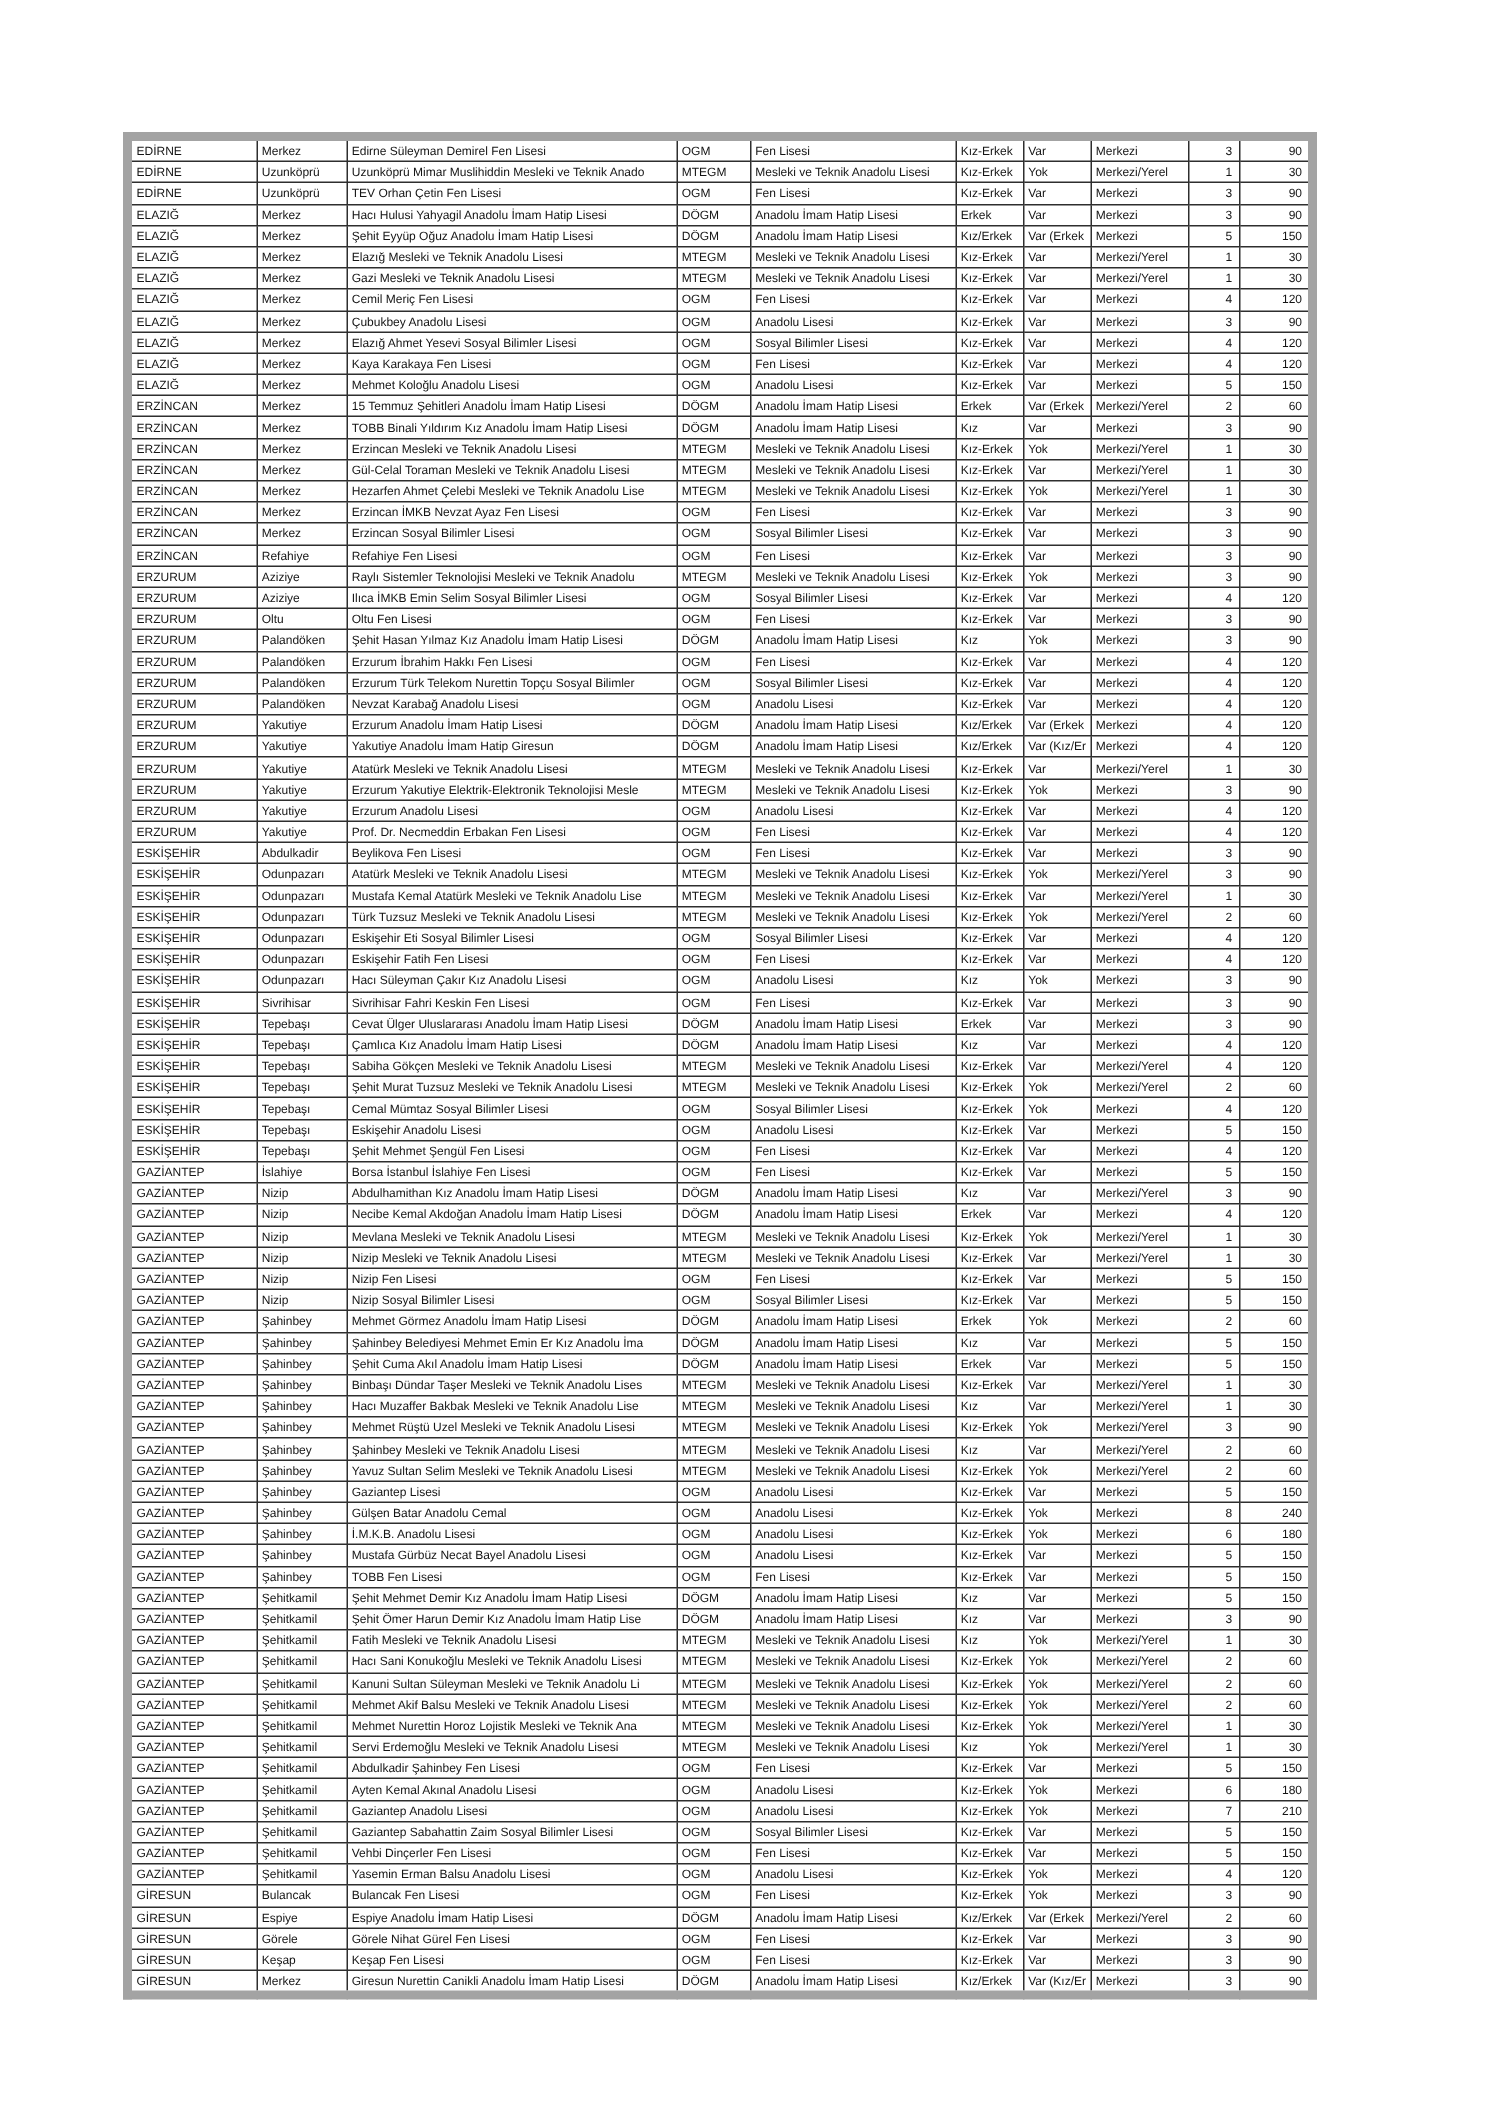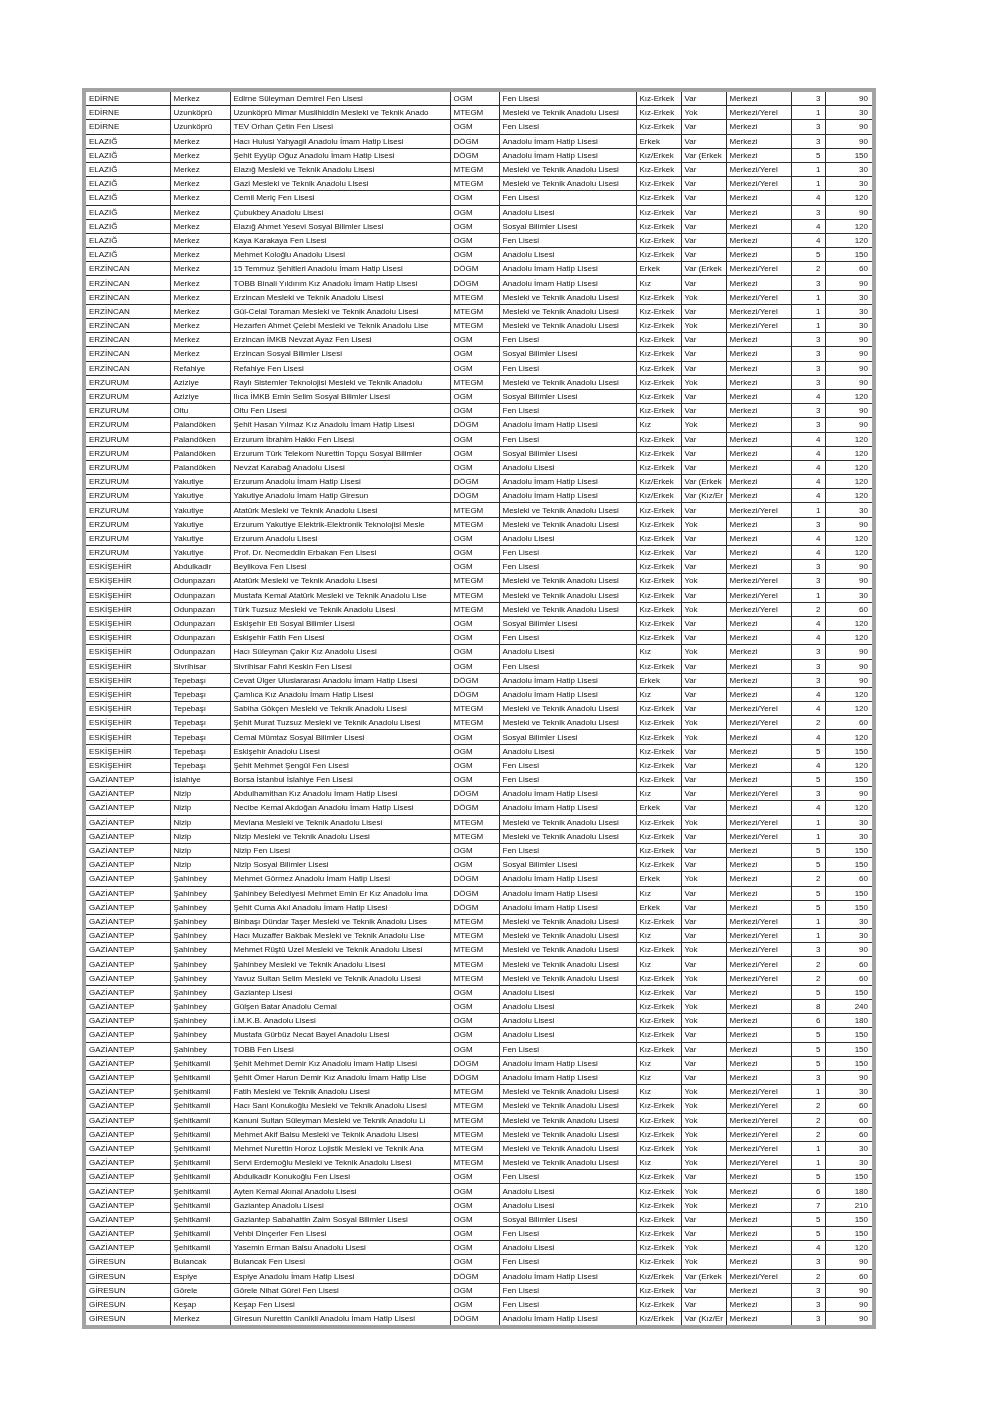--- a/index.html
+++ b/index.html
@@ -15,21 +15,21 @@
   }
   .sheet {
     position: absolute;
     left: 82px;
     top: 88px;
   }
   table.schools {
     border-collapse: collapse;
     table-layout: fixed;
     width: 790px;
-    border: 4px solid #a3a3a3;
+    border: 6px solid #a3a3a3;
   }
   table.schools td {
     border: 1px solid #2e2e2e;
     height: 13.2px;
     padding: 0 2px 0 3px;
     font-size: 8px;
     line-height: 13px;
     color: #141414;
     white-space: nowrap;
     overflow: hidden;
@@ -977,21 +977,21 @@
           <td>Mesleki ve Teknik Anadolu Lisesi</td>
           <td>Kız</td>
           <td>Yok</td>
           <td>Merkezi/Yerel</td>
           <td class="num">1</td>
           <td class="num">30</td>
         </tr>
         <tr>
           <td>GAZİANTEP</td>
           <td>Şehitkamil</td>
-          <td>Abdulkadir Konukoğlu Fen Lisesi</td>
+          <td>Abdulkadir Şahinbey Fen Lisesi</td>
           <td>OGM</td>
           <td>Fen Lisesi</td>
           <td>Kız-Erkek</td>
           <td>Var</td>
           <td>Merkezi</td>
           <td class="num">5</td>
           <td class="num">150</td>
         </tr>
         <tr>
           <td>GAZİANTEP</td>

